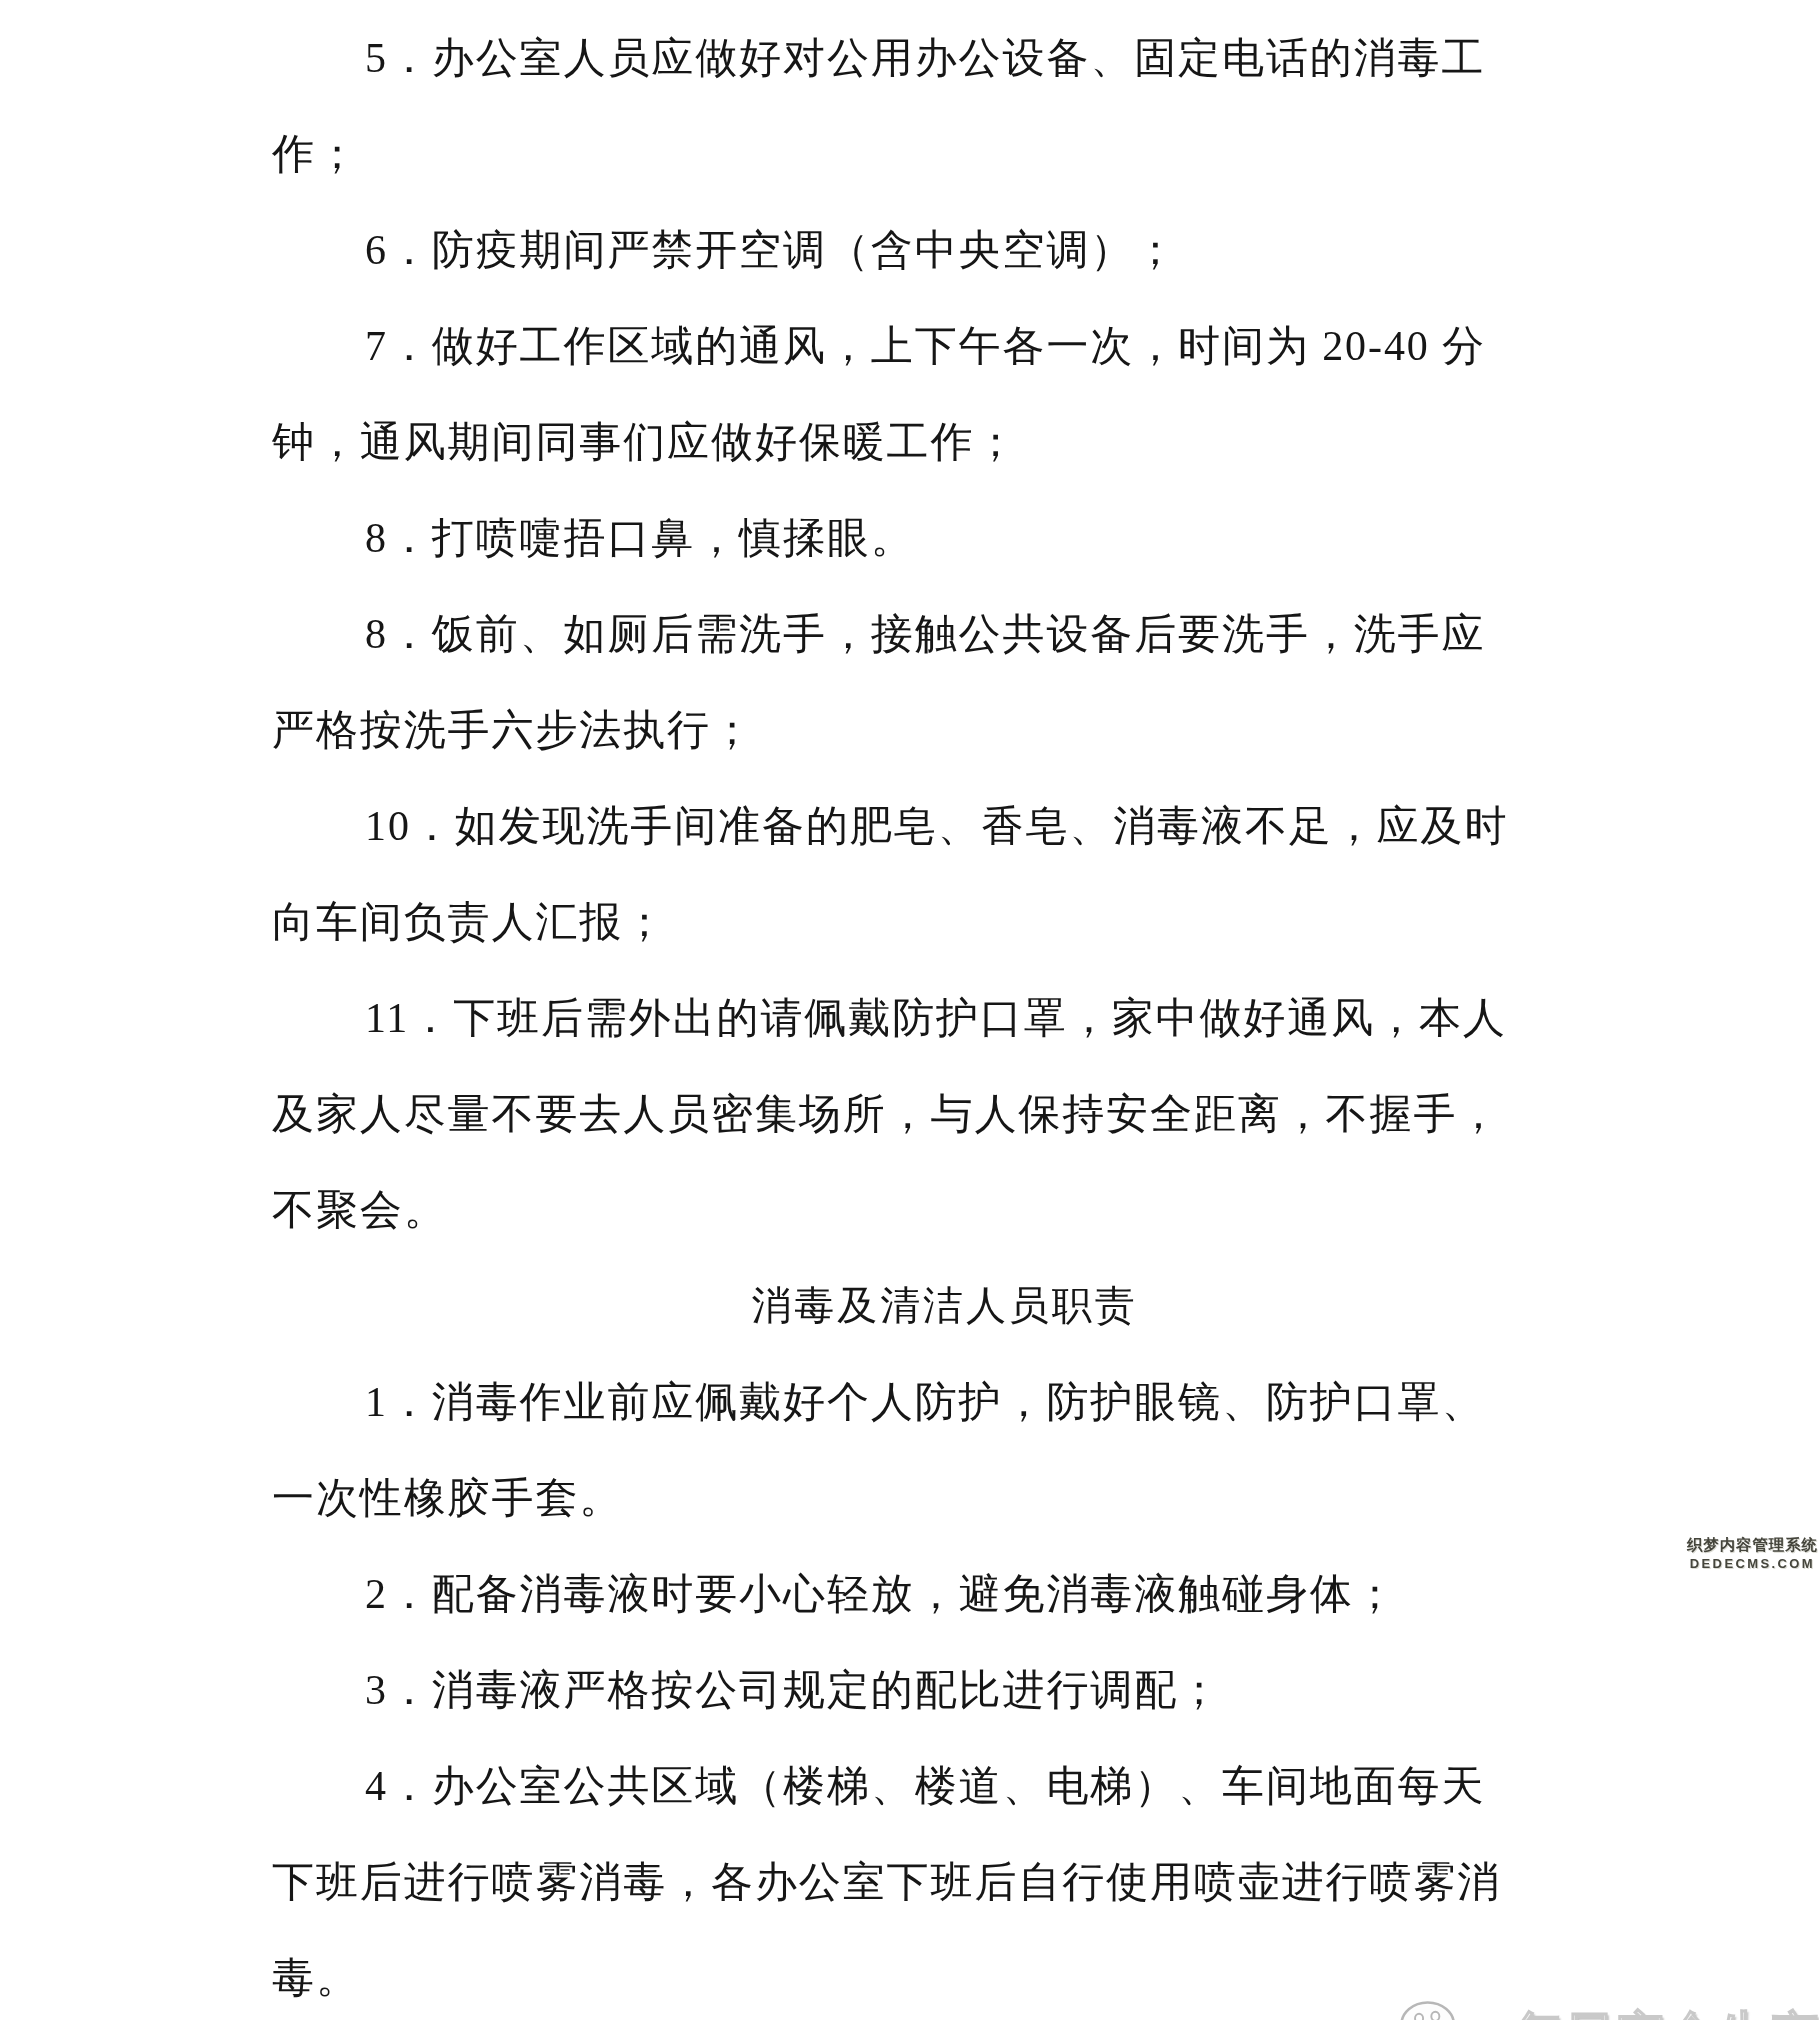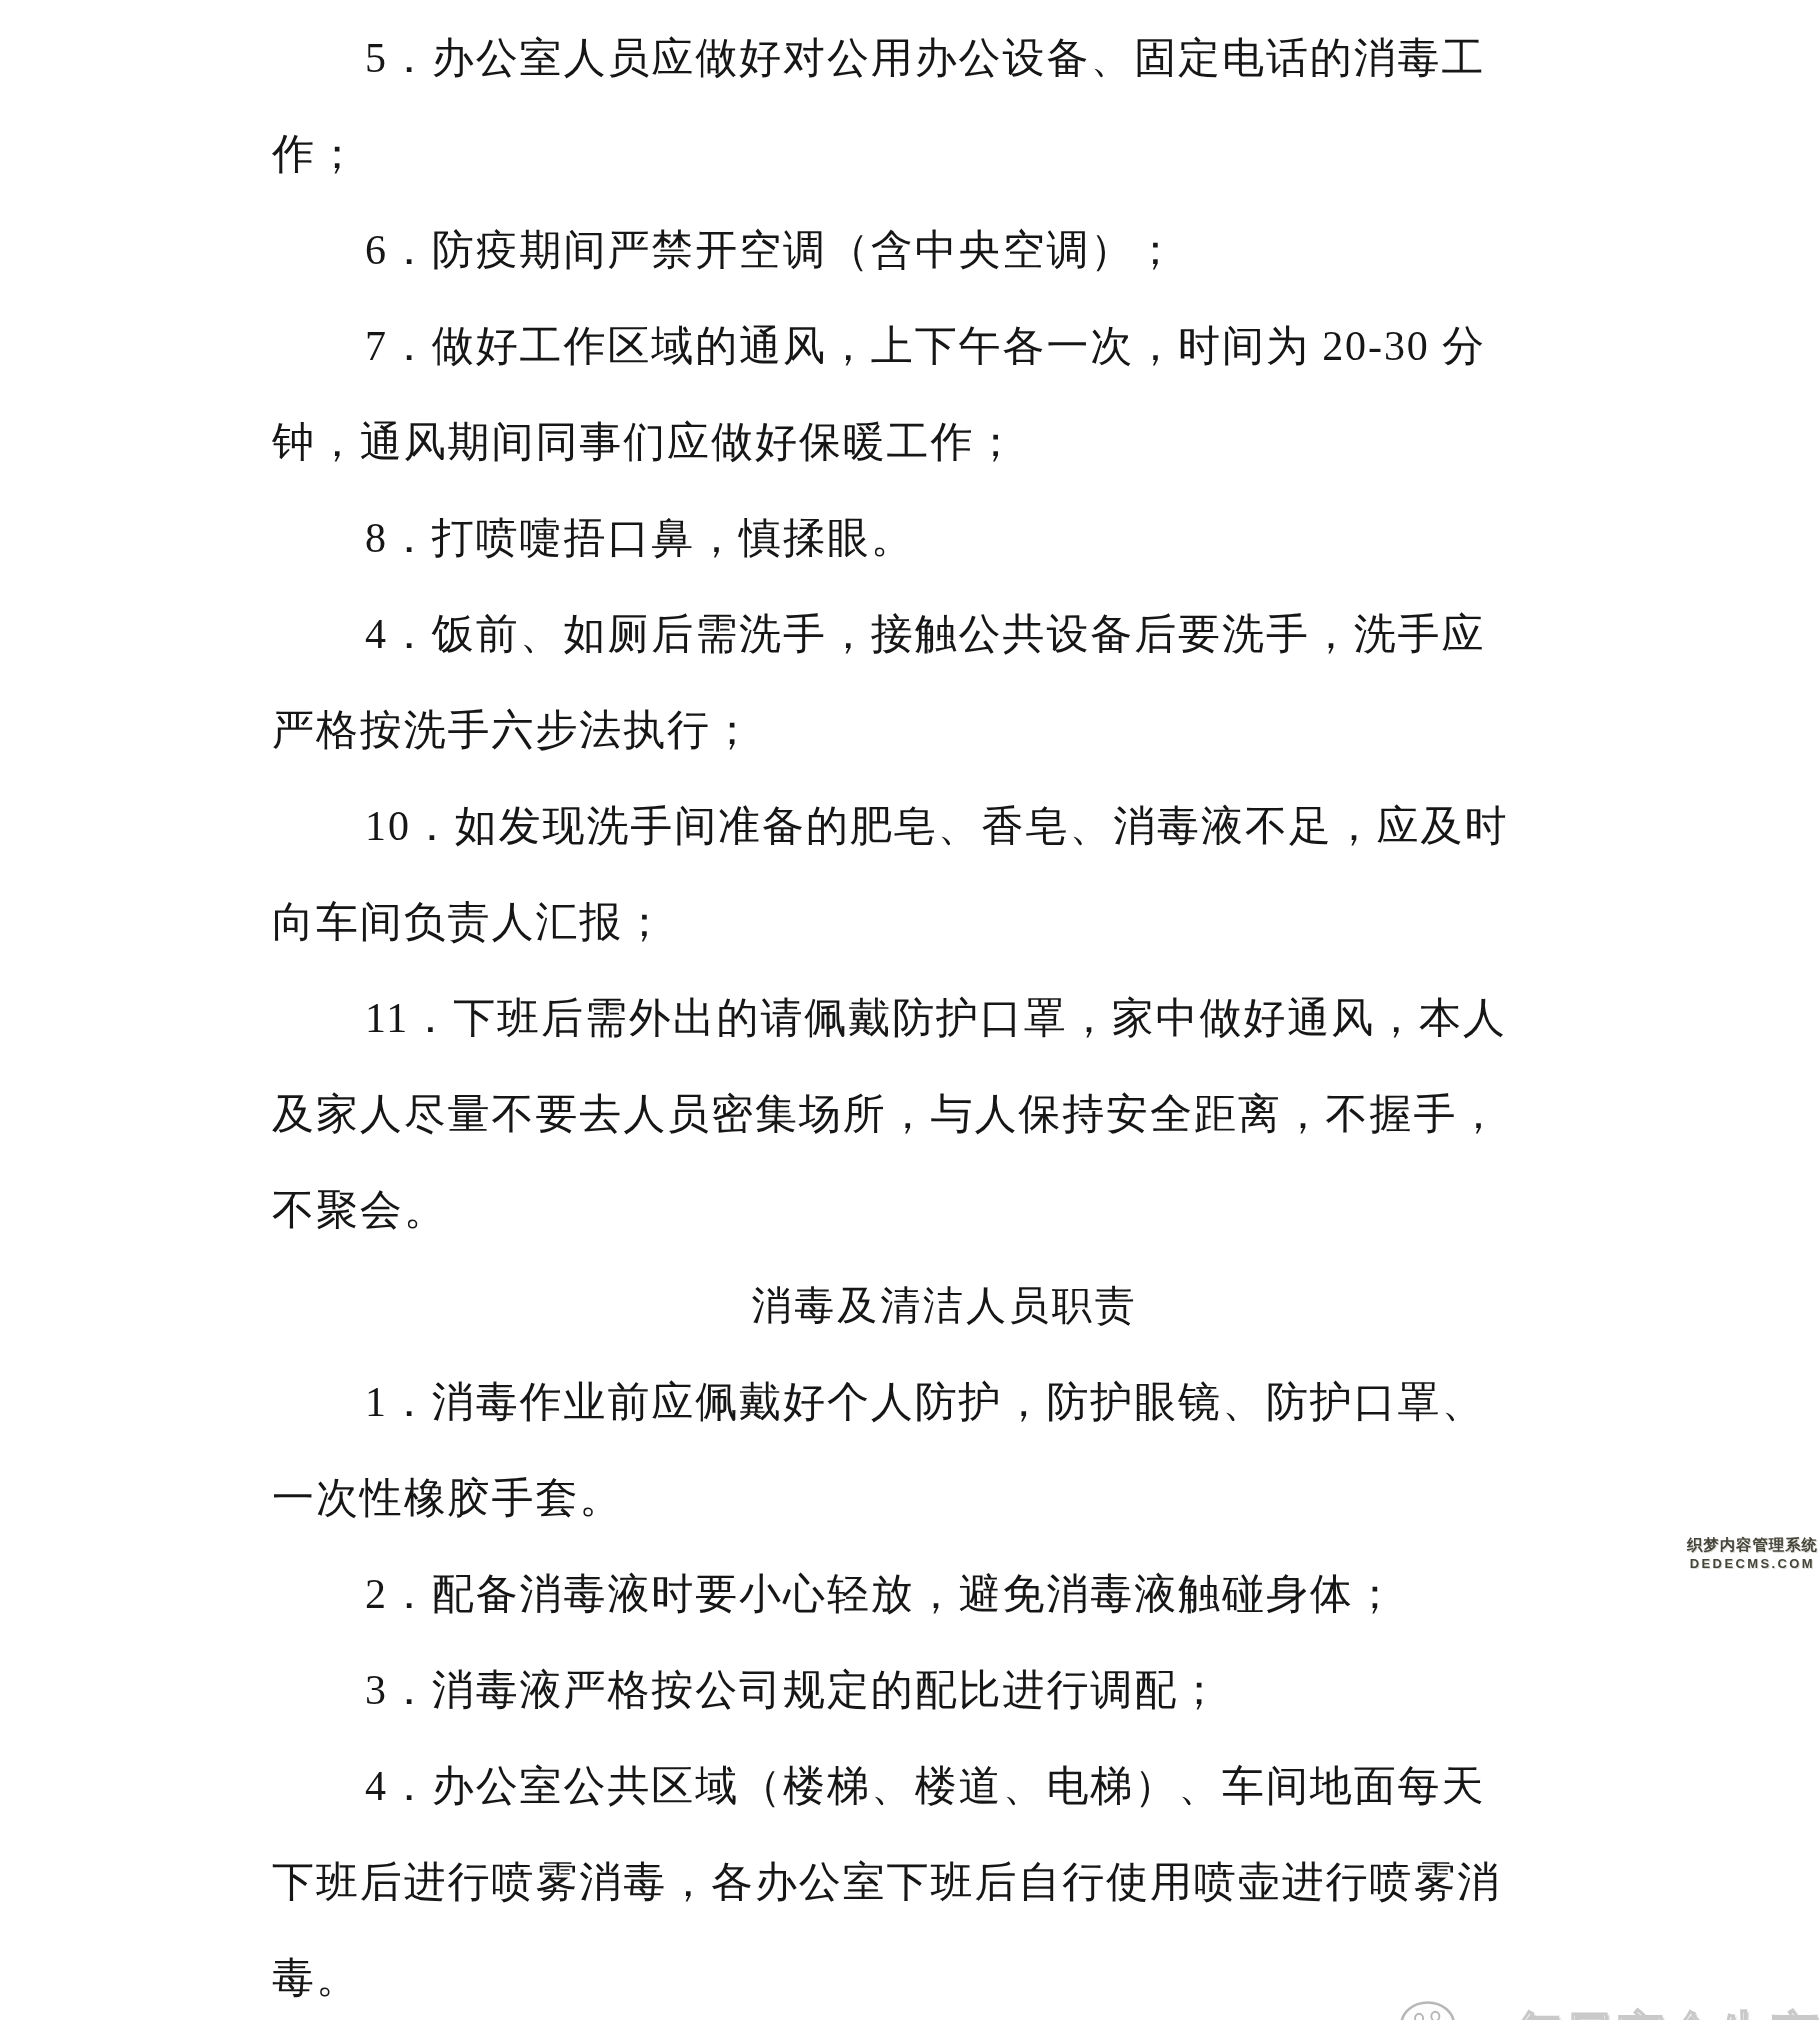--- a/index.html
+++ b/index.html
@@ -81,24 +81,24 @@
 </style>
 </head>
 <body>
 
 <div class="page">
 
   <div class="doc" id="doc">
       <div class="row indent">5．办公室人员应做好对公用办公设备、固定电话的消毒工</div>
       <div class="row">作；</div>
       <div class="row indent">6．防疫期间严禁开空调（含中央空调）；</div>
-      <div class="row indent">7．做好工作区域的通风，上下午各一次，时间为 20-30 分</div>
+      <div class="row indent">7．做好工作区域的通风，上下午各一次，时间为 20-40 分</div>
       <div class="row">钟，通风期间同事们应做好保暖工作；</div>
       <div class="row indent">8．打喷嚏捂口鼻，慎揉眼。</div>
-      <div class="row indent">4．饭前、如厕后需洗手，接触公共设备后要洗手，洗手应</div>
+      <div class="row indent">8．饭前、如厕后需洗手，接触公共设备后要洗手，洗手应</div>
       <div class="row">严格按洗手六步法执行；</div>
       <div class="row indent">10．如发现洗手间准备的肥皂、香皂、消毒液不足，应及时</div>
       <div class="row">向车间负责人汇报；</div>
       <div class="row indent">11．下班后需外出的请佩戴防护口罩，家中做好通风，本人</div>
       <div class="row">及家人尽量不要去人员密集场所，与人保持安全距离，不握手，</div>
       <div class="row">不聚会。</div>
       <div class="row heading">消毒及清洁人员职责</div>
       <div class="row indent">1．消毒作业前应佩戴好个人防护，防护眼镜、防护口罩、</div>
       <div class="row">一次性橡胶手套。</div>
       <div class="row indent">2．配备消毒液时要小心轻放，避免消毒液触碰身体；</div>

